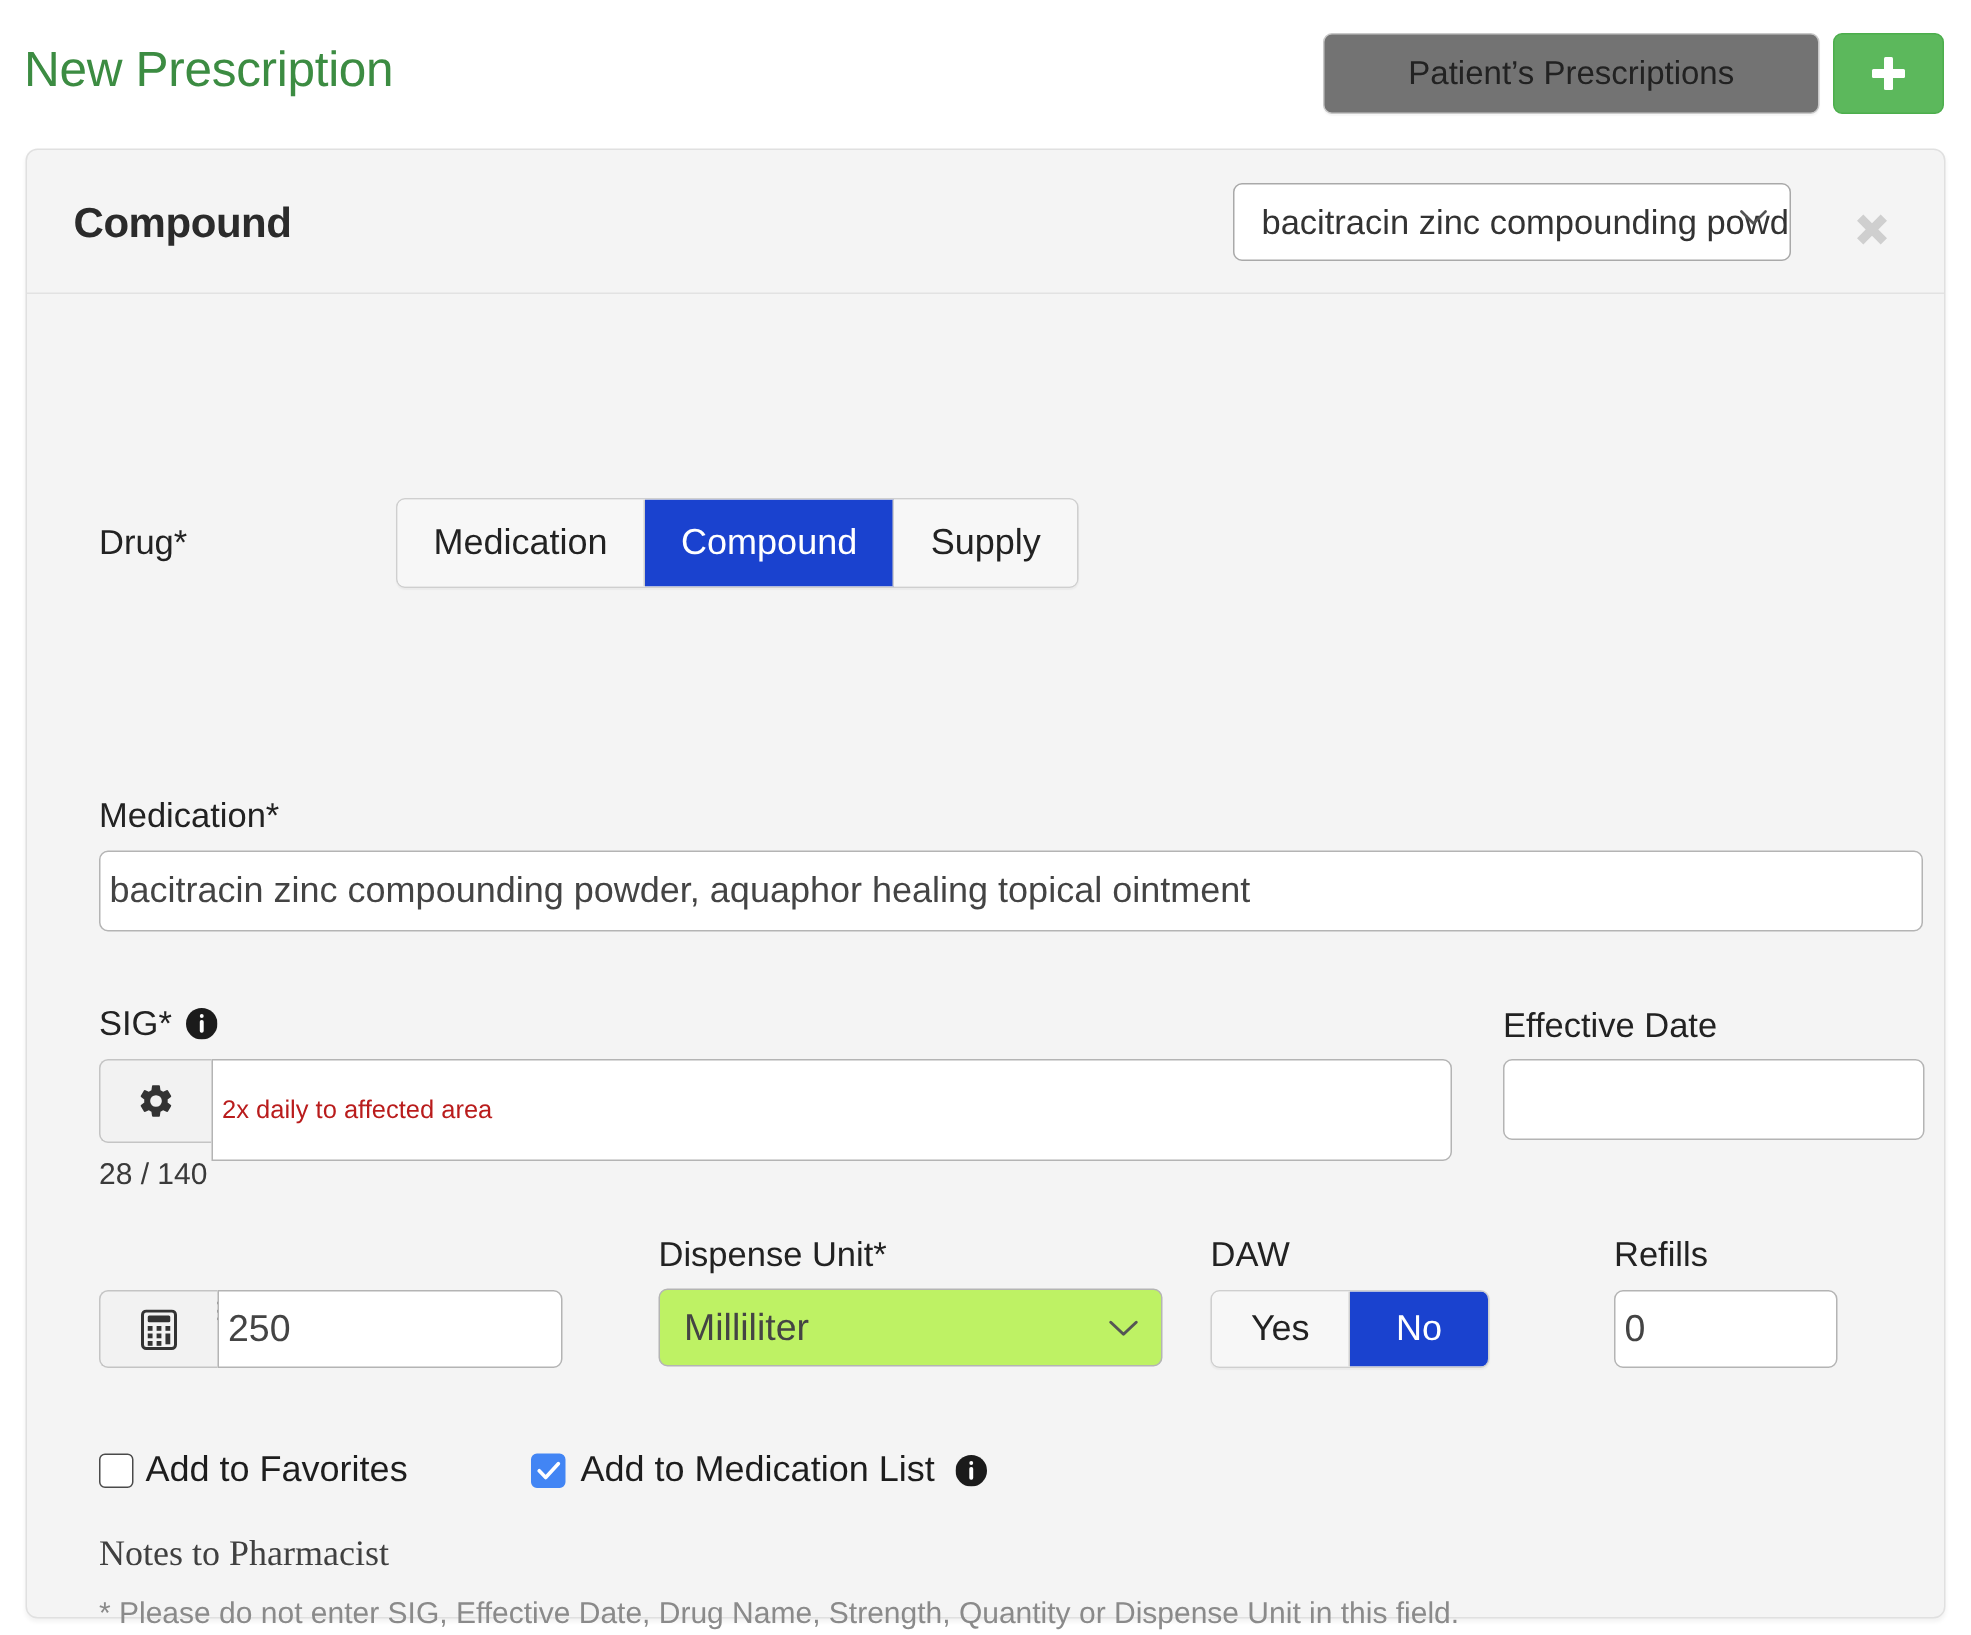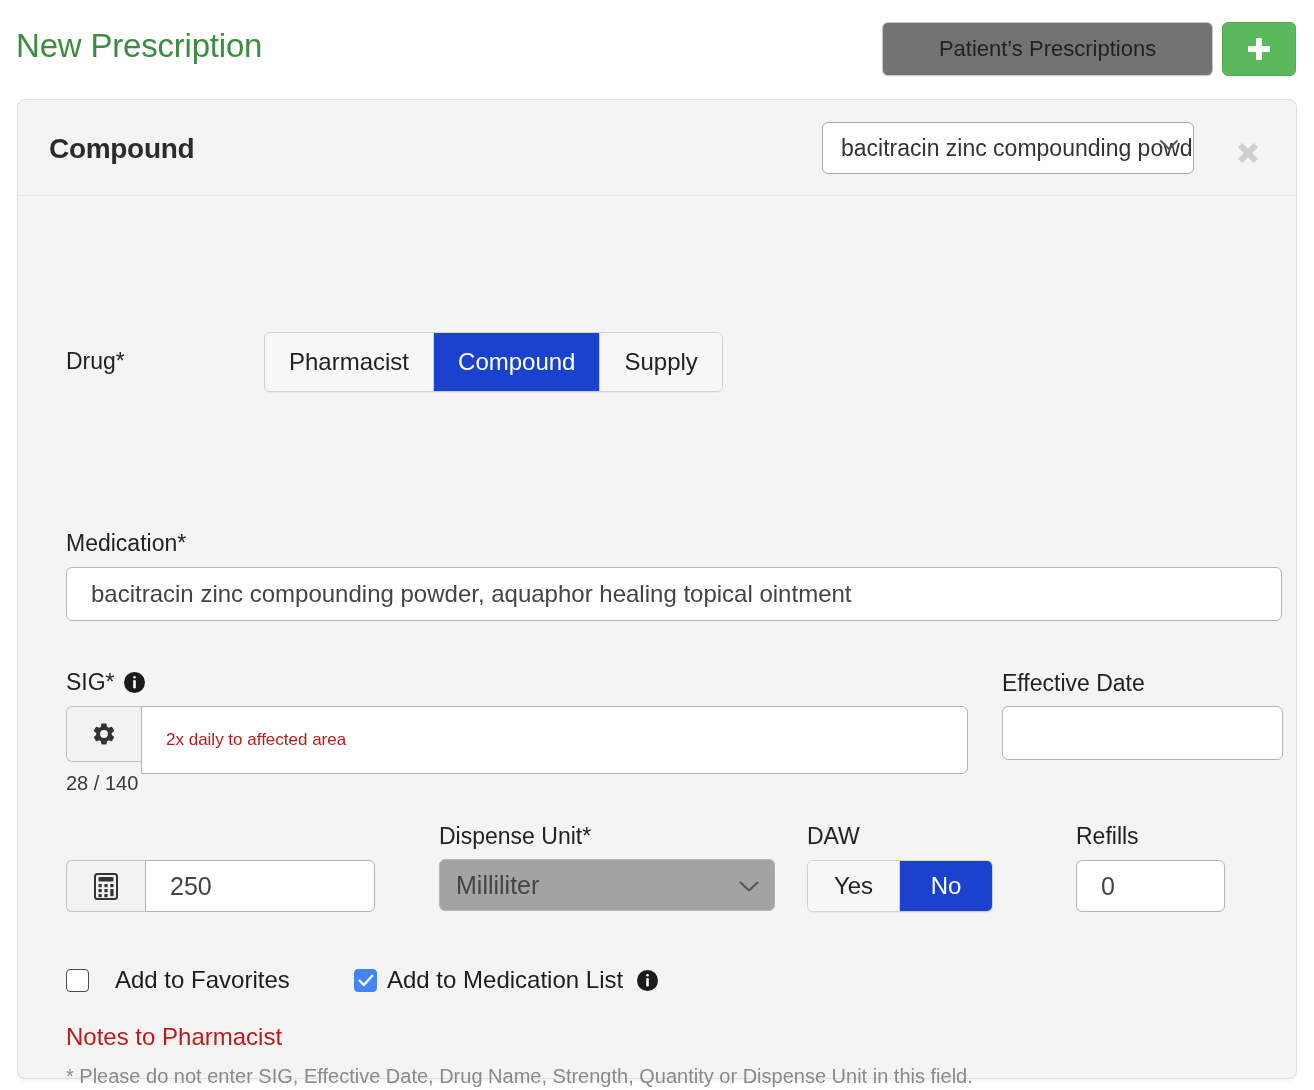--- a/index.html
+++ b/index.html
@@ -86,21 +86,21 @@
 
   .card-body { position: relative; padding: 0; }
 
   
   .lbl {
     font-size: 23px; color: #222; font-weight: 400; white-space: nowrap;
   }
   .txtinput {
     background: #fff; border: 1px solid #b4b4b4; border-radius: 6px;
     font-family: "Liberation Sans", sans-serif; font-size: 24px; color: #444;
-    padding: 0 24px; outline: none;
+    padding: 0 6px; outline: none;
   }
   .txtinput::placeholder { color: #9a9a9a; }
 
   
   .seg {
     display: inline-flex; border: 1px solid #cfcfcf; border-radius: 6px;
     overflow: hidden; background: #f7f7f7;
     box-shadow: 0 1px 1px rgba(0,0,0,0.04);
   }
   .seg .opt {
@@ -147,50 +147,50 @@
   .disp-calc {
     width: 79px; height: 52px; background: #f2f2f2;
     border: 1px solid #c4c4c4; border-right: 0; border-radius: 6px 0 0 6px;
     display: flex; align-items: center; justify-content: center; cursor: pointer;
   }
   .disp-input { width: 230px; height: 52px; border-radius: 0 6px 6px 0; border: 1px solid #b4b4b4; font-size: 25px; }
 
   .unit-label { position: absolute; left: 421px; top: 627px; }
   .unit-wrap { position: absolute; left: 421px; top: 663px; width: 336px; height: 52px; }
   .unit-select {
-    width: 100%; height: 100%; background: #a3a3a3;
+    width: 100%; height: 100%; background: #bef264;
     border: 1px solid #b4b4b4; border-radius: 6px;
     font-family: "Liberation Sans", sans-serif; font-size: 25px; color: #444;
     padding: 0 44px 0 16px; appearance: none; -webkit-appearance: none; cursor: pointer;
     display: flex; align-items: center;
   }
   .unit-chevron { position: absolute; right: 16px; top: 20px; width: 20px; height: 12px; pointer-events: none; }
 
   .daw-label { position: absolute; left: 789px; top: 627px; }
   .daw-seg { position: absolute; left: 789px; top: 664px; height: 52px; justify-content: space-between; }
   .daw-seg .opt { width: 92px; }
 
   .refills-label { position: absolute; left: 1058px; top: 627px; }
   .refills-input { position: absolute; left: 1058px; top: 664px; width: 149px; height: 52px; font-size: 25px; }
 
   
-  .chk-row { position: absolute; display: flex; align-items: center; gap: 26px; }
+  .chk-row { position: absolute; display: flex; align-items: center; gap: 8px; }
   .cb {
     width: 23px; height: 23px; border-radius: 4px; flex: 0 0 auto;
     display: inline-flex; align-items: center; justify-content: center; cursor: pointer;
   }
   .cb.off { background: #fff; border: 1.6px solid #4a4a4a; }
   .cb.on  { background: #4285f4; border: 1.6px solid #4285f4; }
   .cb.on svg { display: block; }
   .cb-label { font-size: 24px; color: #1d1d1d; white-space: nowrap; }
 
   .row-fav { left: 48px; top: 770px; }
   .row-medlist { left: 336px; top: 770px; gap: 10px; }
 
-  .notes-label { position: absolute; left: 48px; top: 827px; font-size: 24px; color: #b91c1c; }
+  .notes-label { position: absolute; left: 48px; top: 827px; font-size: 24px; color: #404040; font-family: Liberation Serif, serif; }
   .notes-hint { position: absolute; left: 48px; top: 869px; font-size: 20px; color: #8a8a8a; white-space: nowrap; }
 
   .info-icon { display: inline-flex; align-items: center; justify-content: center; vertical-align: middle; }
 </style>
 </head>
 <body>
 
 <div class="page">
 
   <div class="topbar">
@@ -218,21 +218,21 @@
             </svg>
         </span>
       </div>
     </div>
 
     <div class="card-body">
 
       <div class="row-type" style="position:absolute;left:48px;top:136px;width:1200px;height:60px;">
         <div class="lbl type-label">Drug*</div>
         <div class="seg type-seg">
-          <button class="opt">Pharmacist</button>
+          <button class="opt">Medication</button>
           <button class="opt active">Compound</button>
           <button class="opt">Supply</button>
         </div>
       </div>
 
       <div class="lbl med-label">Medication*</div>
       <input class="txtinput med-input" type="text" value="bacitracin zinc compounding powder, aquaphor healing topical ointment" style="">
 
       <div class="lbl sig-label">
         <span>SIG*</span>

